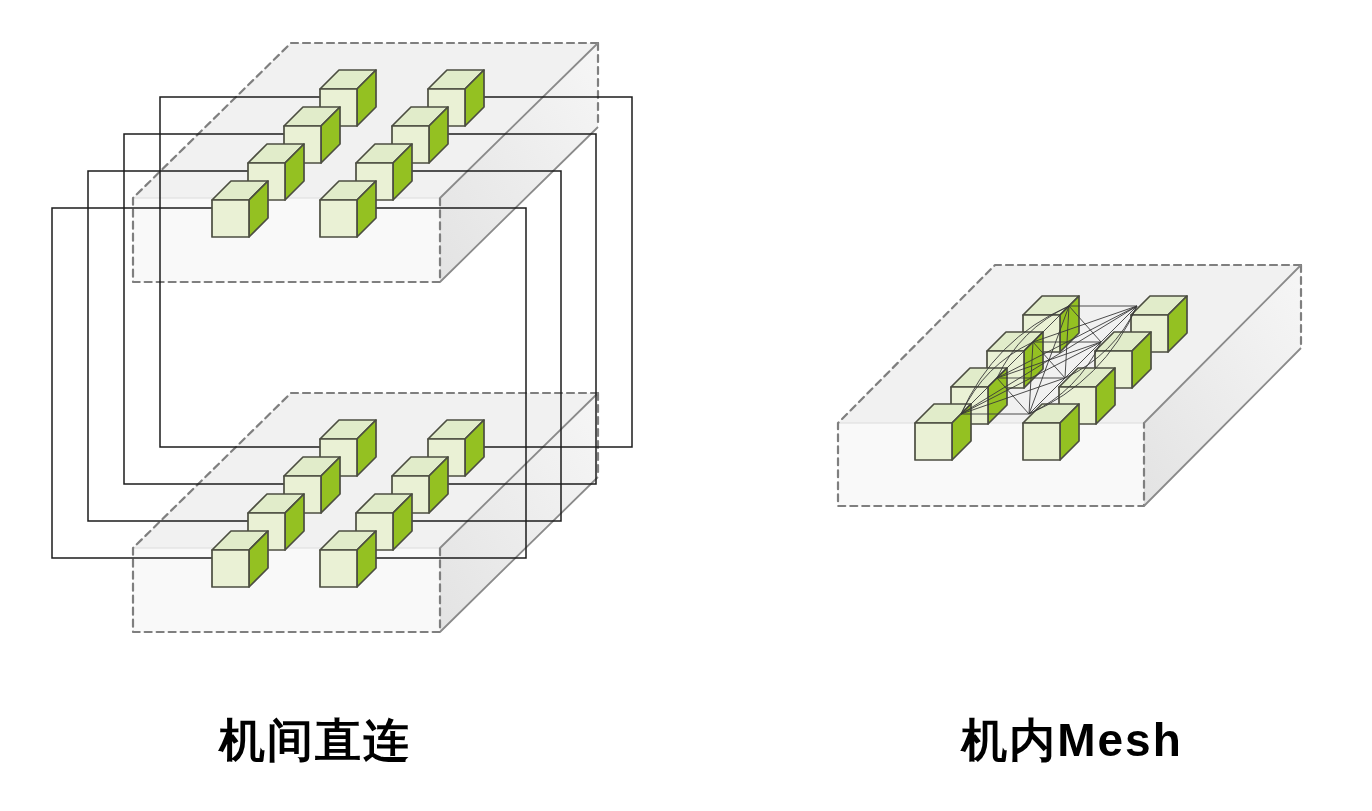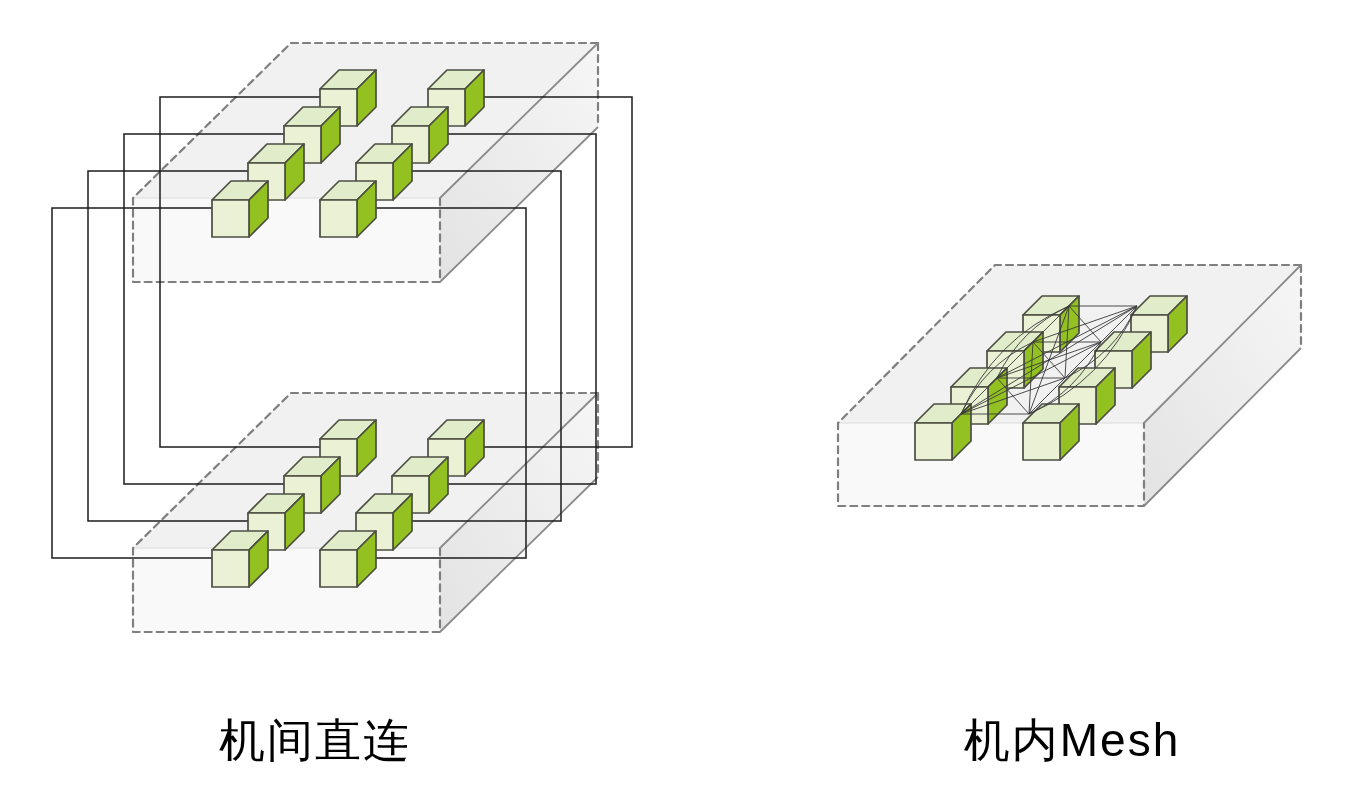--- a/index.html
+++ b/index.html
@@ -2,21 +2,21 @@
 <html><head>
 <meta charset="utf-8">
 <style>
   html, body { margin: 0; padding: 0; }
   body {
     width: 1372px; height: 811px;
     background: #ffffff;
     overflow: hidden;
     font-family: "Liberation Sans", sans-serif;
   }
-  .canvas { position: relative; width: 1372px; height: 811px; }
+  .canvas { position: relative; width: 1372px; height: 811px; font-weight: bold; }
   svg { display: block; }
   .diagram-label {
     font-family: "Liberation Sans", sans-serif;
     font-size: 46px;
     letter-spacing: 2px;
   }
 </style>
 </head>
 <body style="background: rgb(255, 255, 255);">
 

